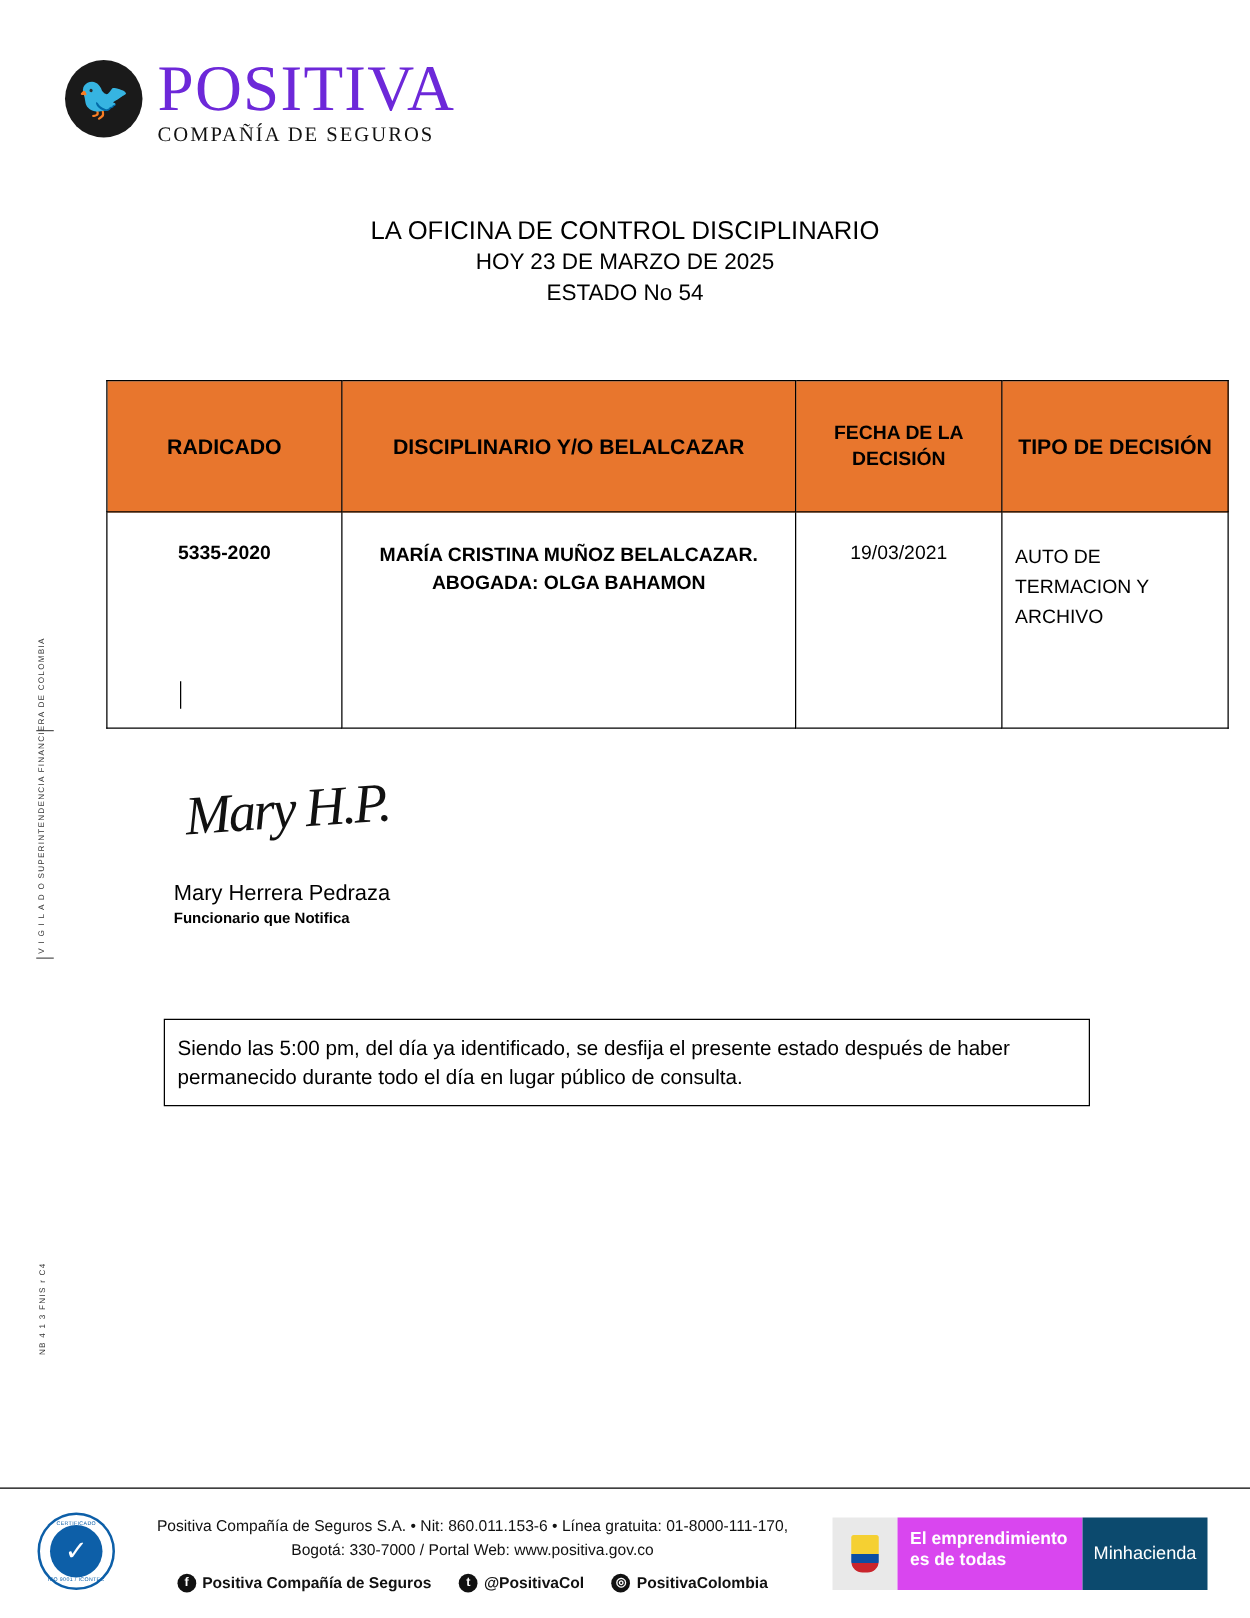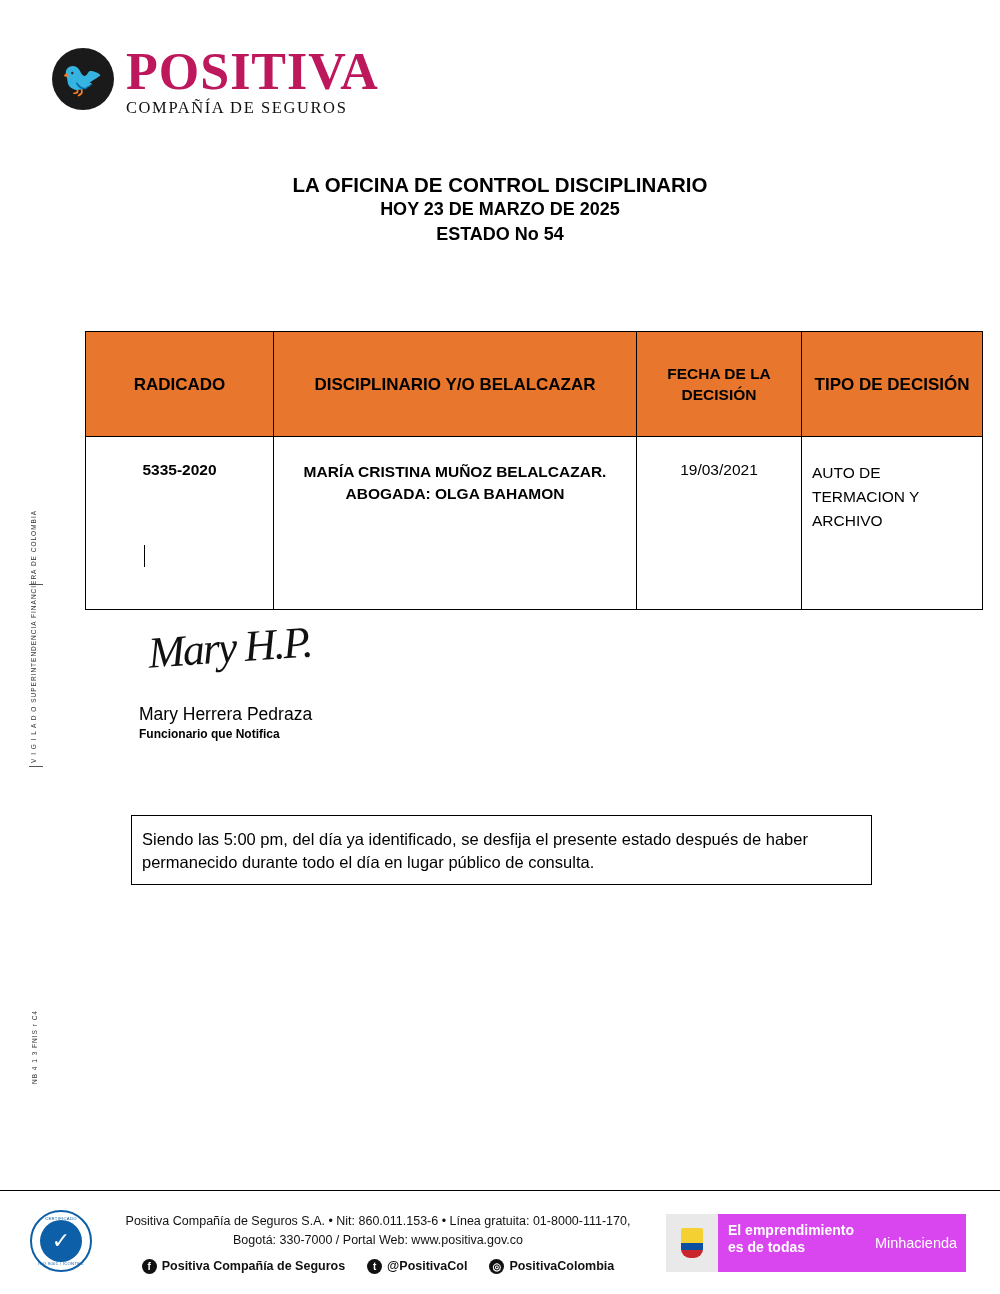--- a/index.html
+++ b/index.html
@@ -42,59 +42,58 @@
     font-size: 34px;
     line-height: 1;
   }
   .logo-text {
     margin-left: 12px;
     line-height: 1;
   }
   .logo-name {
     font-family: "Liberation Serif", serif;
     font-size: 52px;
-    font-weight: bold;
+    font-weight: normal;
     letter-spacing: 1px;
-    color: #be185d;
+    color: #6d28d9;
   }
   .logo-sub {
     font-family: "Liberation Serif", serif;
     font-size: 16.5px;
     letter-spacing: 1.6px;
     color: #111111;
     margin-top: 2px;
     text-align: left;
     width: 100%;
   }
 
   
   .doc-title {
     position: absolute;
     top: 172px;
     left: 0;
     width: 1000px;
     text-align: center;
     font-size: 20.5px;
-    font-weight: bold;
+    font-weight: normal;
     line-height: 25px;
   }
   .doc-title .line2,
   .doc-title .line3 {
     font-size: 18px;
   }
 
   
   .estado-table {
     position: absolute;
     top: 304px;
     left: 85px;
     width: 845px;
     border-collapse: collapse;
     table-layout: fixed;
-    margin-top: 27px;
   }
   .estado-table th,
   .estado-table td {
     border: 1px solid #000000;
     vertical-align: top;
   }
   .estado-table thead th {
     background: #e8762d;
     color: #000000;
     font-size: 17px;
@@ -334,21 +333,21 @@
     background: #d946ef;
     color: #ffffff;
     padding: 8px 10px;
     box-sizing: border-box;
     font-size: 14px;
     font-weight: bold;
     line-height: 17px;
   }
   .gov-grey {
     width: 100px;
-    background: #d946ef;
+    background: #0c4a6e;
     color: #ffffff;
     display: flex;
     align-items: center;
     justify-content: center;
     font-size: 14.5px;
   }
 </style>
 </head>
 <body>
 

